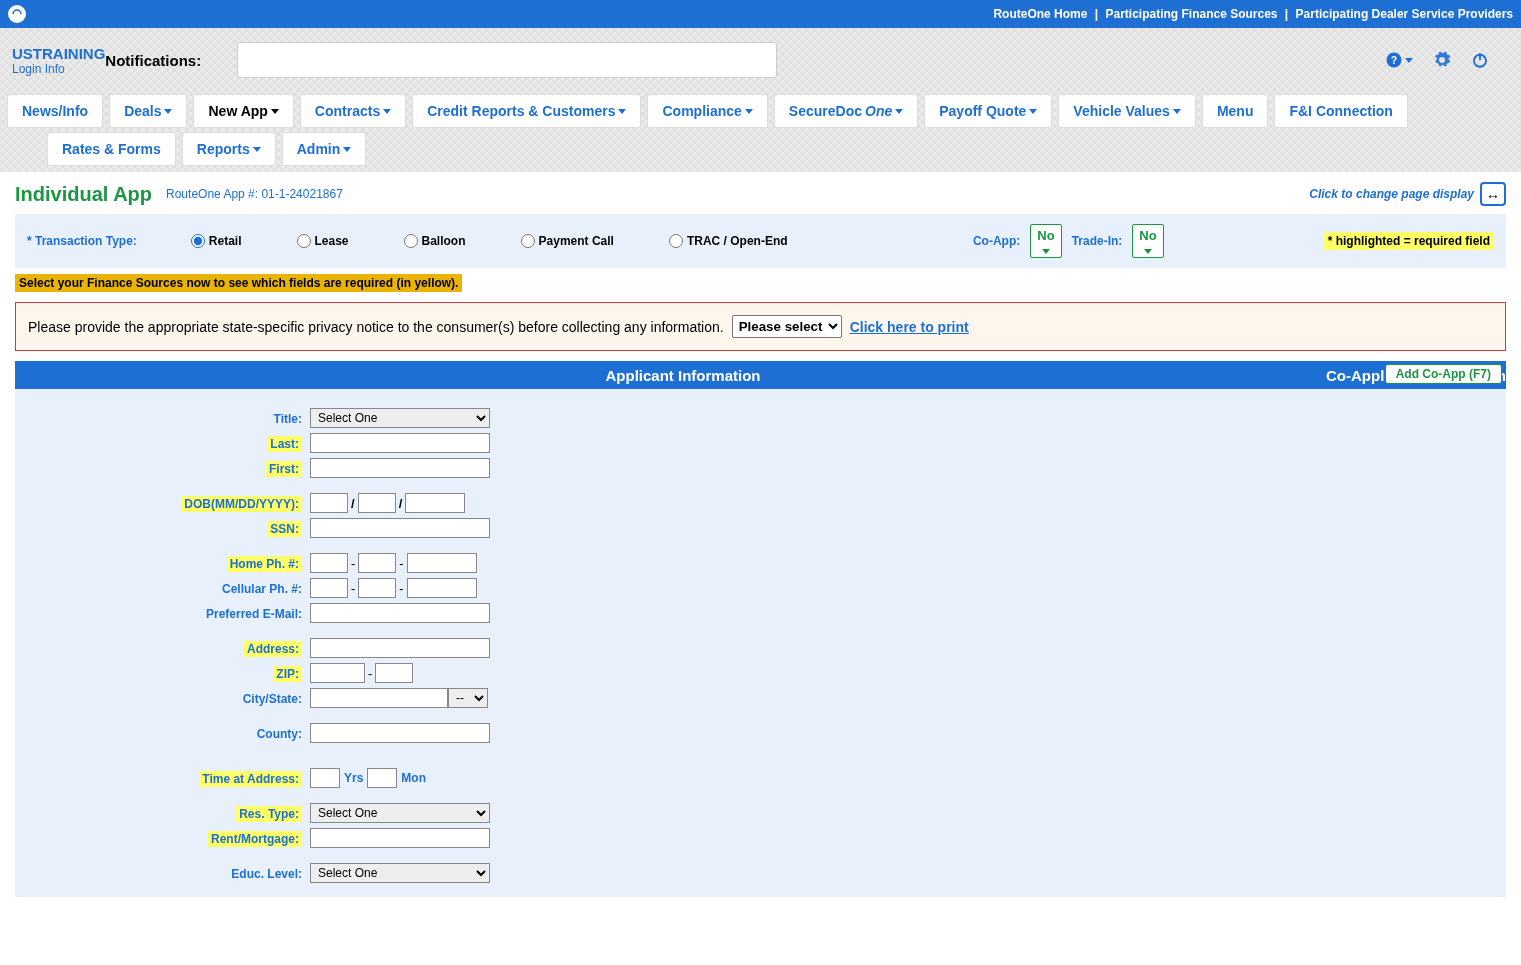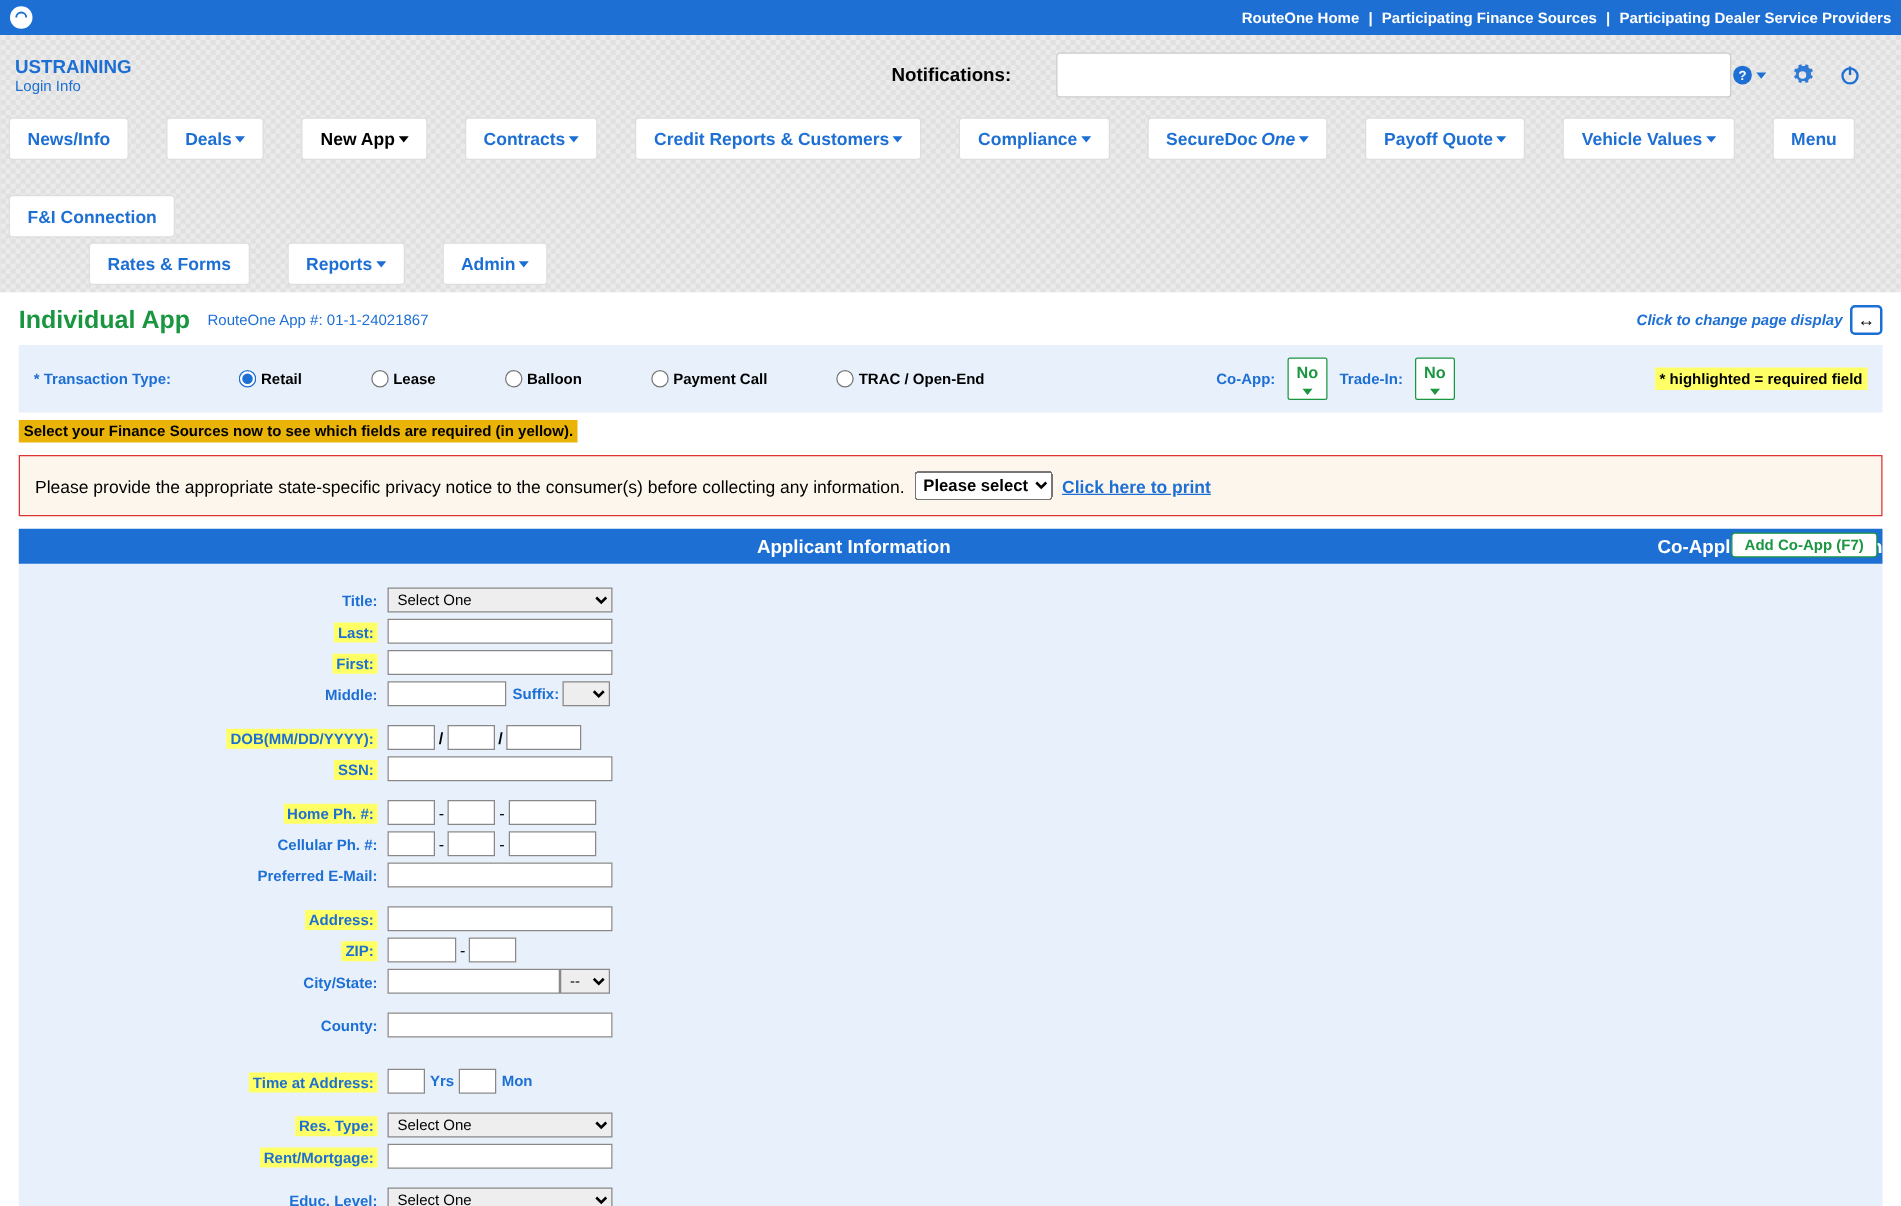--- a/index.html
+++ b/index.html
@@ -7,27 +7,27 @@
 .top-bar { background: #1d6fd4; height: 28px; display: flex; align-items: center; padding: 0 8px; color: #fff; }
 .top-bar-logo { width: 18px; height: 18px; border-radius: 50%; background: #fff; display:flex; align-items:center; justify-content:center; }
 .top-bar-logo svg { width:12px; height:12px; }
 .top-bar-right { margin-left: auto; font-size: 12px; font-weight: bold; }
 .top-bar-right a { color:#fff; text-decoration:none; }
 .top-bar-right .sep { margin: 0 4px; }
 .header-strip { background: repeating-conic-gradient(#e0e0e0 0% 25%, #ebebeb 0% 50%) 50% / 8px 8px; height: 64px; display:flex; align-items:center; padding: 0 12px; }
 .header-left { display:flex; flex-direction:column; }
 .org-name { color:#1d6fd4; font-weight:bold; font-size:15px; }
 .login-info { color:#1d6fd4; font-size:12px; cursor:pointer; }
-.header-center { flex:1; display:flex; align-items:center; justify-content:flex-end;gap:28px; }
+.header-center { flex:1; display:flex; align-items:center; justify-content:flex-start;gap:28px; }
 .notif-label { font-weight:bold; font-size:15px; margin-right:8px; }
 .notif-box { width: 540px; height: 36px; background:#fff; border:1px solid #ccc; border-radius:3px; }
 .header-icons { display:flex; gap:20px; align-items:center; margin-right:20px; }
 .header-icons .icon-btn { color:#1d6fd4; cursor:pointer; font-size:16px; display:flex; align-items:center; gap:2px;}
 .nav-wrap { background: repeating-conic-gradient(#e0e0e0 0% 25%, #ebebeb 0% 50%) 50% / 8px 8px; padding: 0 0 4px 0; }
-.nav-row { display:flex; flex-wrap:wrap; padding-left:4px;gap:24px; }
+.nav-row { display:flex; flex-wrap:wrap; padding-left:4px; }
 .nav-item { background:#fff; border:1px solid #ddd; border-radius:3px; margin:2px 3px; padding:8px 14px; color:#1d6fd4; font-weight:bold; font-size:14px; cursor:pointer; display:flex; align-items:center; gap:3px;}
 .nav-item.active { color:#000; }
 .caret-down { width:0; height:0; border-left:4px solid transparent; border-right:4px solid transparent; border-top:5px solid currentColor; display:inline-block; }
 .page-main { background:#fff; padding: 10px 15px; }
 .page-title-row { display:flex; align-items:center; gap:14px; margin-bottom:8px; }
 .page-title { color:#1a9641; font-weight:bold; font-size:20px; }
 .app-id { color:#1d6fd4; font-size:12px; }
 .page-display-toggle { margin-left:auto; display:flex; align-items:center; gap:6px; }
 .page-display-toggle a { color:#1d6fd4; font-style:italic; font-weight:bold; font-size:12px; text-decoration:none; }
 .toggle-box { border:2px solid #1d6fd4; border-radius:4px; padding:2px 4px; font-weight:bold; font-size:14px; color:#000; cursor:pointer; }
@@ -252,26 +252,20 @@
       <select class="w-sel"><option>Select One</option></select>
     </div>
     <div class="form-row">
       <div class="lbl-wrap"><span class="req">Last:</span></div>
       <input type="text" class="w-full" style="">
     </div>
     <div class="form-row">
       <div class="lbl-wrap"><span class="req">First:</span></div>
       <input type="text" class="w-full" style="">
     </div>
-    <div class="form-row">
-      <div class="lbl-wrap"><span>Middle:</span></div>
-      <input type="text" class="w-mid" style="">
-      <span class="suffix-lbl">Suffix:</span>
-      <select class="w-suffix"><option></option></select>
-    </div>
 
     <div class="gap"></div>
 
     <div class="form-row">
       <div class="lbl-wrap"><span class="req">DOB(MM/DD/YYYY):</span></div>
       <input type="text" class="w-sm" style="">
         <span class="slash">/</span>
       <input type="text" class="w-sm" style="">
         <span class="slash">/</span>
       <input type="text" style="width: 60px;">

